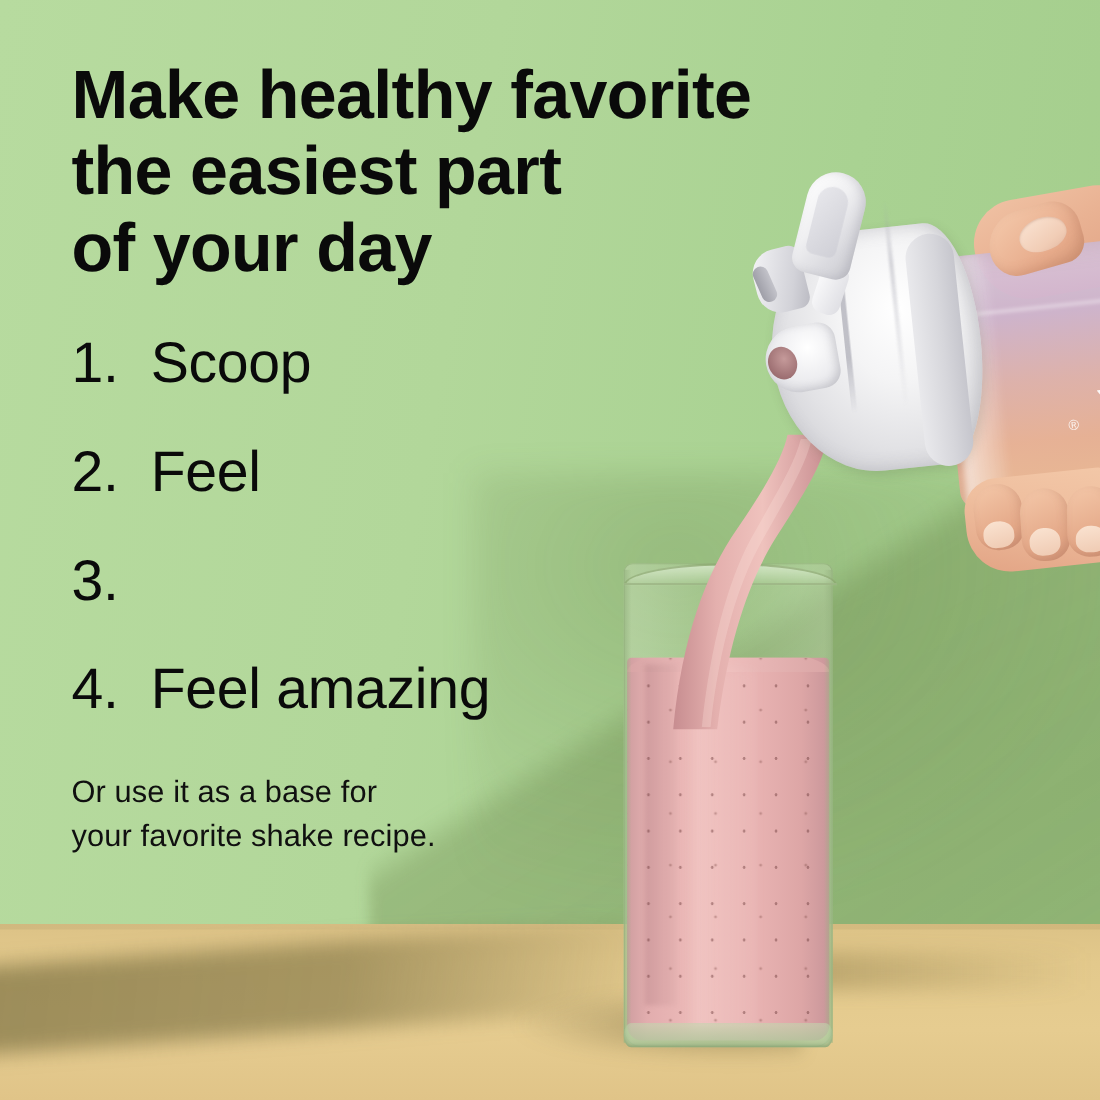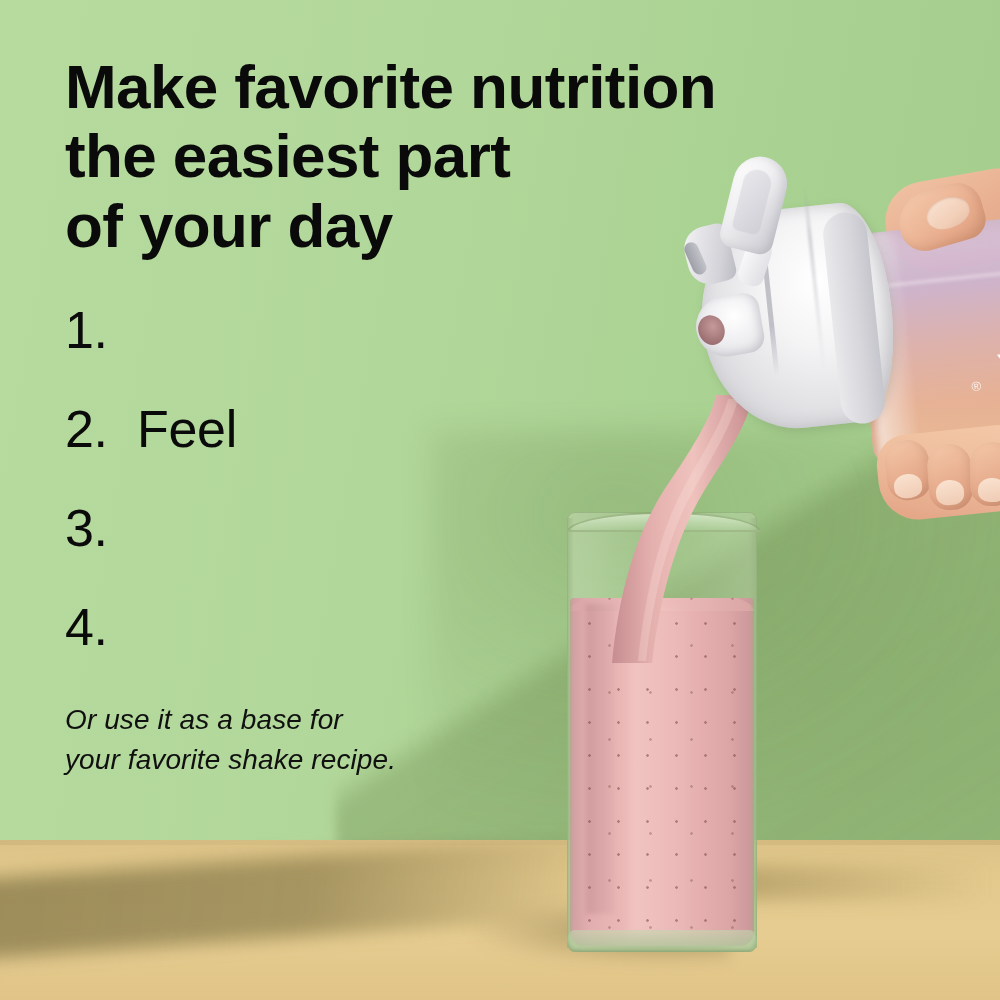--- a/index.html
+++ b/index.html
@@ -328,21 +328,20 @@
   }
   .step-num { width: 72px; flex: 0 0 72px; }
   .step-label { }
   .footnote {
     margin-top: 8px;
     font-size: 28px;
     line-height: 1.42;
     white-space: pre-line;
     color: #101010;
     letter-spacing: 0.1px;
-    font-style: italic;
   }
 </style>
 </head>
 <body>
 
 <div id="stage">
 
   <div class="wall"></div>
   <div class="wall-shadow-diag"></div>
   <div class="wall-shadow-soft"></div>
@@ -415,37 +414,39 @@
     <div class="palm-bottom"></div>
     <div class="finger f1"></div>
     <div class="finger f2"></div>
     <div class="finger f3"></div>
     <div class="fnail fn1"></div>
     <div class="fnail fn2"></div>
     <div class="fnail fn3"></div>
   </div>
 
   <div class="copy">
-    <h1 class="headline">Make favorite nutrition
+    <h1 class="headline">Make healthy favorite
 the easiest part
 of your day</h1>
 
     <ol class="steps">
       <li class="step">
         <span class="step-num">1.</span>
+        <span class="step-label">Scoop</span>
       </li>
       <li class="step">
         <span class="step-num">2.</span>
         <span class="step-label">Feel</span>
       </li>
       <li class="step">
         <span class="step-num">3.</span>
       </li>
       <li class="step">
         <span class="step-num">4.</span>
+        <span class="step-label">Feel amazing</span>
       </li>
     </ol>
 
     <div class="footnote">Or use it as a base for
 your favorite shake recipe.</div>
   </div>
 
 </div>
 
 </body></html>

